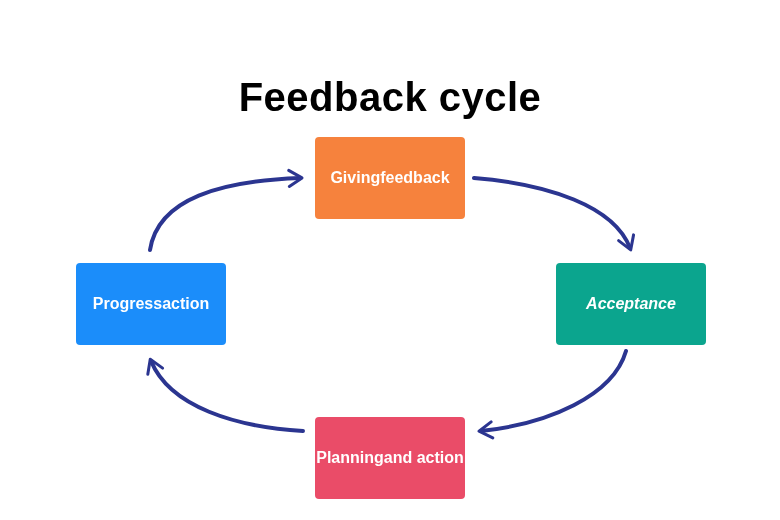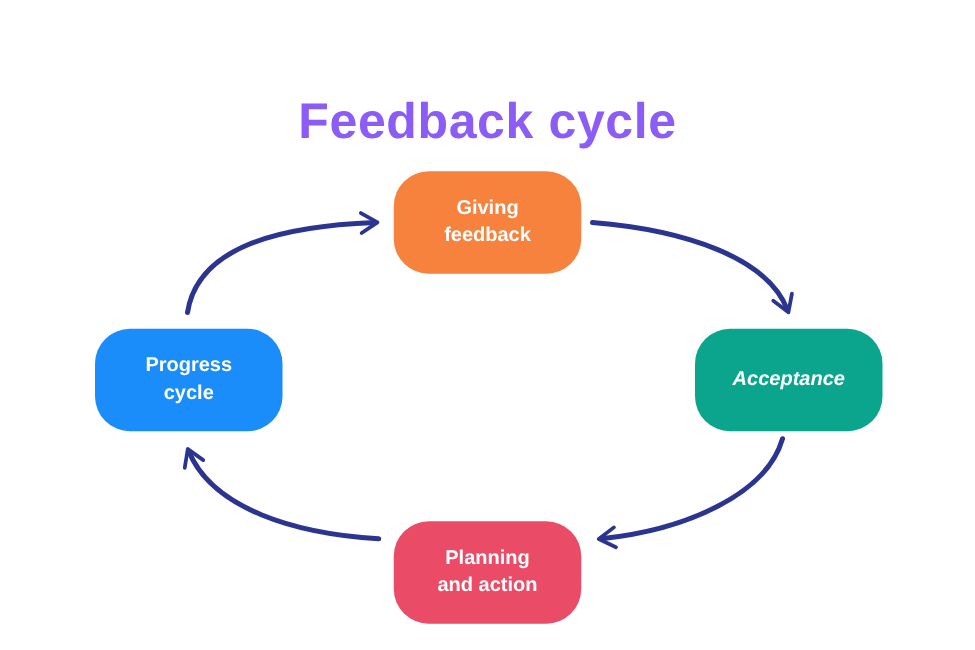--- a/index.html
+++ b/index.html
@@ -27,42 +27,42 @@
   }
   .arrow-layer {
     position: absolute;
     left: 0;
     top: 0;
   }
   .node {
     position: absolute;
     width: 150px;
     height: 82px;
-    border-radius: 28px;
+    border-radius: 4px;
     display: flex;
-    flex-direction: column;
+    flex-direction: row;
     align-items: center;
     justify-content: center;
     color: #ffffff;
     font-size: 16px;
     font-weight: 700;
     line-height: 1.35;
     text-align: center;
   }
   .node-giving    { left: 315px; top: 137px; }
   .node-acceptance{ left: 556px; top: 263px; font-style: italic; }
   .node-progress  { left: 76px;  top: 263px; }
   .node-planning  { left: 315px; top: 392px; margin-top: 25px; }
 </style>
 </head>
 <body>
 
 <div class="canvas">
 
-  <h1 class="diagram-title" style="color: #8b5cf6;">Feedback cycle</h1>
+  <h1 class="diagram-title" style="color: #000000;">Feedback cycle</h1>
 
   <svg class="arrow-layer" width="780" height="520" viewBox="0 0 780 520">
     <defs>
       <marker id="arrowhead" viewBox="0 0 10 10" refX="7" refY="5" markerWidth="5" markerHeight="5" orient="auto" markerUnits="strokeWidth">
         <path d="M1.5 1 L8 5 L1.5 9" fill="none" stroke-width="1.5" stroke-linecap="round" stroke-linejoin="round" stroke="#2B3590"></path>
       </marker>
     </defs>
 
     <path d="M 150 250 C 158 198, 222 181, 300 178" fill="none" stroke-width="4" stroke-linecap="round" marker-end="url(#arrowhead)" stroke="#2B3590"></path>
 
@@ -82,16 +82,16 @@
     <span>Acceptance</span>
   </div>
 
   <div class="node node-planning" style="background: rgb(234, 76, 104);">
     <span>Planning</span>
     <span>and action</span>
   </div>
 
   <div class="node node-progress" style="background: rgb(27, 141, 250); justify-content: center;">
     <span>Progress</span>
-    <span>cycle</span>
+    <span>action</span>
   </div>
 
 </div>
 
 </body></html>

